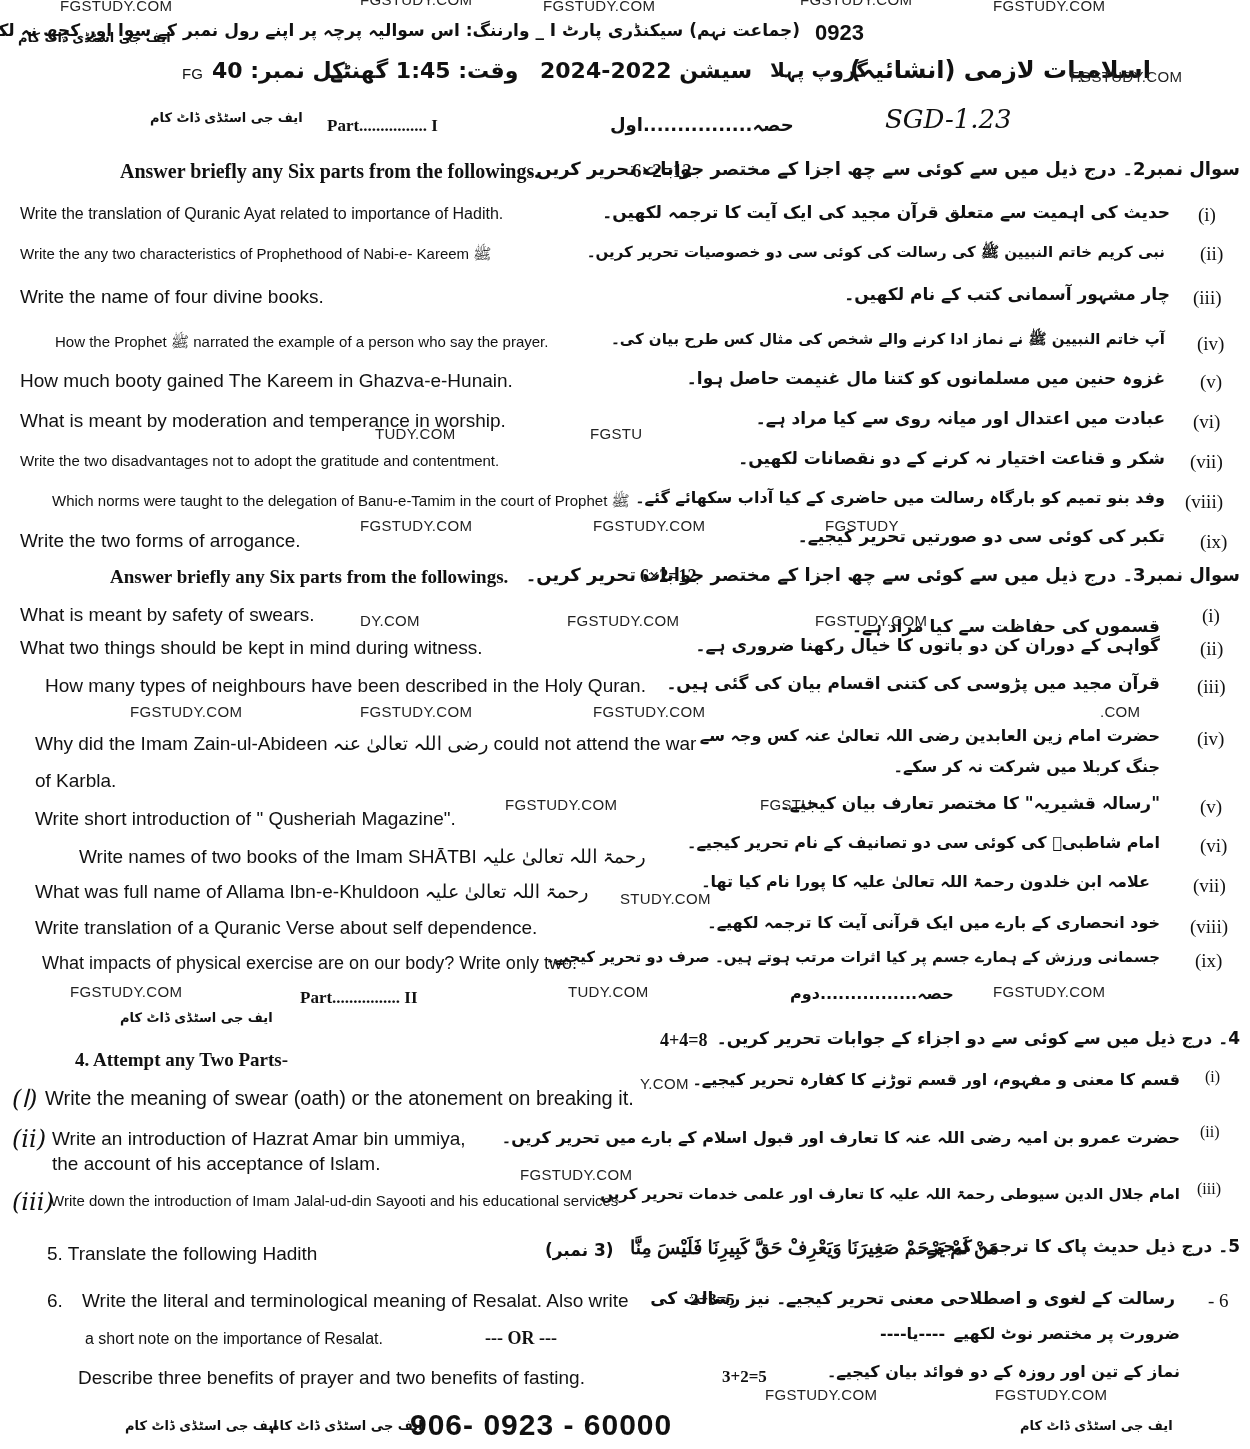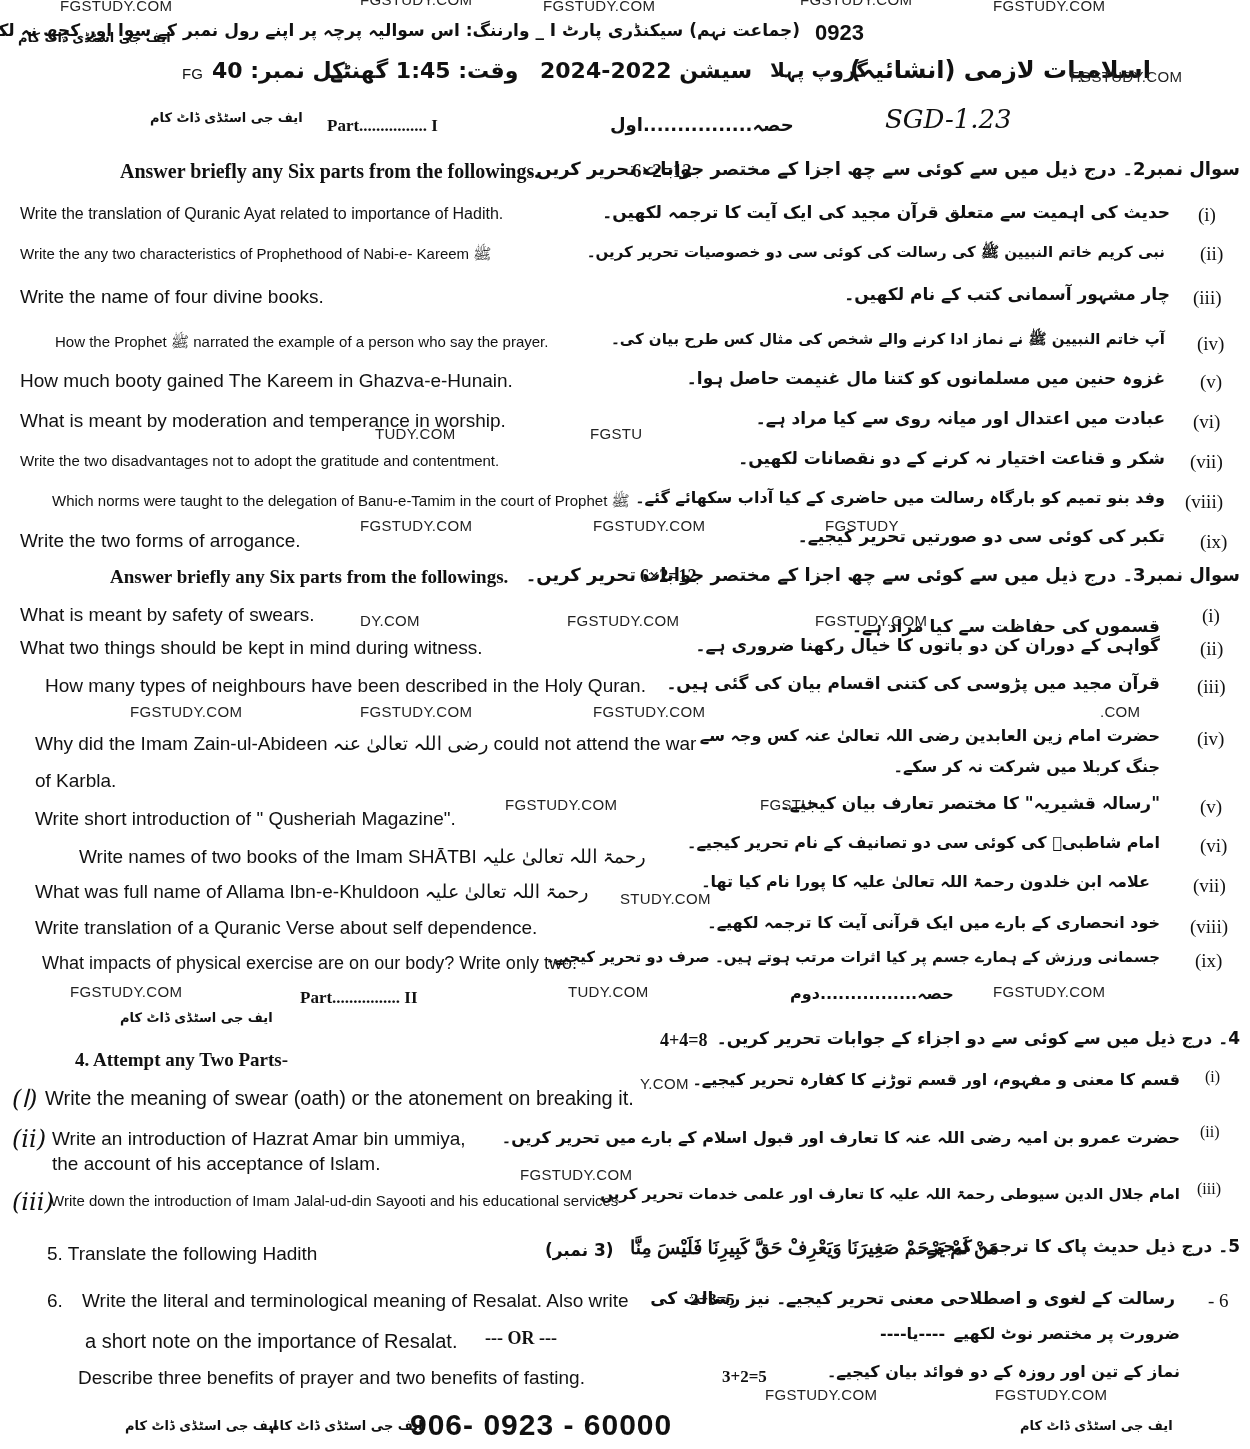--- a/index.html
+++ b/index.html
@@ -192,21 +192,21 @@
   <div class="abs en" style="left:47px;top:1243px;font-size:19px;">5.   Translate the following Hadith</div>
   <div class="abs urdu" style="left:545px;top:1240px;font-size:17px;">(3 نمبر)</div>
   <div class="abs" style="left:630px;top:1236px;font-family:Liberation Sans, sans-serif;font-size:19px;direction:rtl;font-weight:bold;">مَنْ لَمْ يَرْحَمْ صَغِيرَنَا وَيَعْرِفْ حَقَّ كَبِيرِنَا فَلَيْسَ مِنَّا</div>
   <div class="abs urdu" style="left:975px;top:1236px;width:265px;text-align:right;font-size:17px;">5۔ درج ذیل حدیث پاک کا ترجمہ کیجیے۔</div>
 </div>
 
 <div>
   <div class="abs en" style="left:47px;top:1290px;font-size:19px;">6.</div>
   <div class="abs en" style="left:82px;top:1290px;font-size:19px;">Write the literal and terminological meaning of Resalat.  Also write</div>
   <div class="abs en-b" style="left:690px;top:1290px;font-size:17px;">2+3=5</div>
-  <div class="abs en" style="left:85px;top:1330px;font-size:20px;">a short note on the importance of Resalat.</div>
+  <div class="abs en" style="left:85px;top:1330px;font-size:16px;">a short note on the importance of Resalat.</div>
   <div class="abs en-b" style="left:485px;top:1328px;font-size:18px;">--- OR ---</div>
   <div class="abs en" style="left:78px;top:1367px;font-size:19px;">Describe three benefits of prayer and two benefits of fasting.</div>
   <div class="abs en-b" style="left:722px;top:1367px;font-size:17px;">3+2=5</div>
 
   <div class="abs urdu" style="left:815px;top:1288px;width:360px;text-align:right;font-size:17px;">رسالت کے لغوی و اصطلاحی معنی تحریر کیجیے۔ نیز رسالت کی</div>
   <div class="abs" style="left:1208px;top:1290px;font-family:'Liberation Serif',serif;font-size:19px;direction:rtl;">6 -</div>
   <div class="abs urdu" style="left:1000px;top:1324px;width:180px;text-align:right;font-size:16px;">ضرورت پر مختصر نوٹ لکھیے</div>
   <div class="abs urdu" style="left:880px;top:1324px;font-size:16px;">----یا----</div>
   <div class="abs urdu" style="left:870px;top:1362px;width:310px;text-align:right;font-size:16px;">نماز کے تین اور روزہ کے دو فوائد بیان کیجیے۔</div>
 </div>

